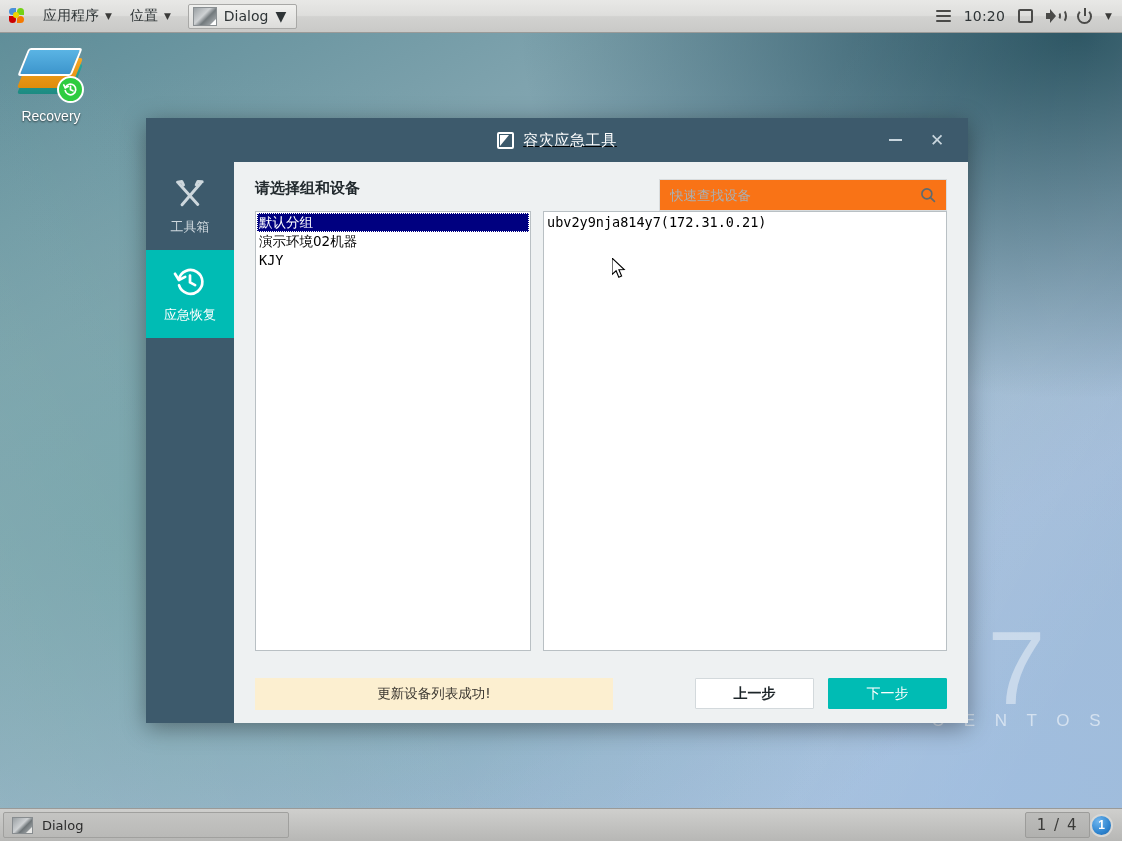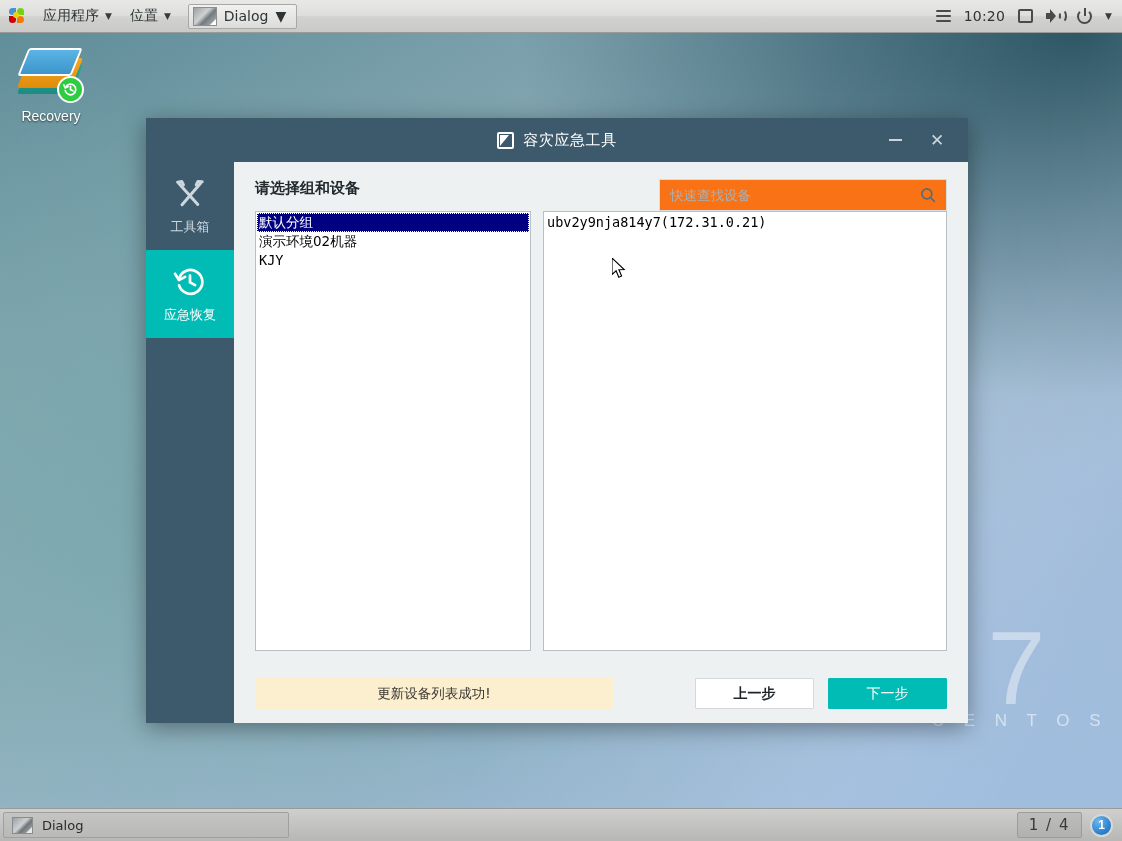--- a/index.html
+++ b/index.html
@@ -259,21 +259,21 @@
     content:"";
     position:absolute; right:0; bottom:0;
     border-style: solid;
     border-width: 0 0 6px 6px;
     border-color: transparent transparent #e9e9e7 transparent;
   }
   #workspace-area {
     margin-left: auto;
     display: flex;
     align-items: center;
-    gap: 8px;
+    gap: 0;
     padding-right: 9px;
   }
   #workspace-switcher {
     background: linear-gradient(180deg,#bdbdbb,#b1b1af);
     border: 1px solid #9c9c9a;
     border-radius: 2px;
     padding: 3px 11px;
     font-size: 15px;
     color: #3a3a38;
     letter-spacing: 1.5px;
@@ -309,20 +309,21 @@
     flex: 0 0 auto;
   }
   #dialog-title-group {
     position: absolute;
     left: 0; right: 0;
     display: flex;
     align-items: center;
     justify-content: center;
     gap: 9px;
     pointer-events: none;
+    text-decoration: underline;
   }
   .title-icon {
     width: 17px; height: 17px;
     border: 2px solid #ffffff;
     border-radius: 2px;
     position: relative;
     overflow: hidden;
     flex: 0 0 auto;
   }
   .title-icon::after {

